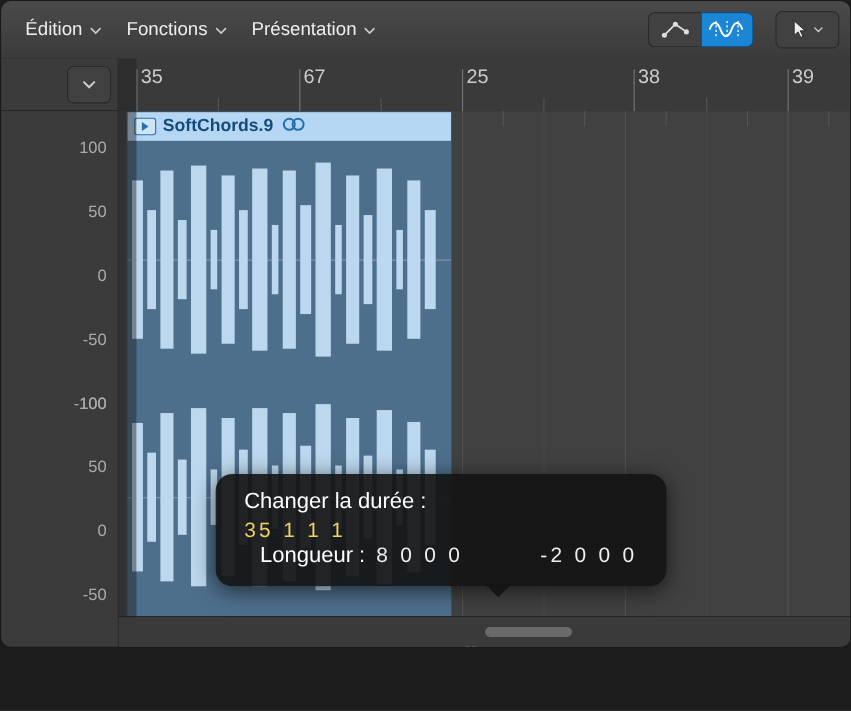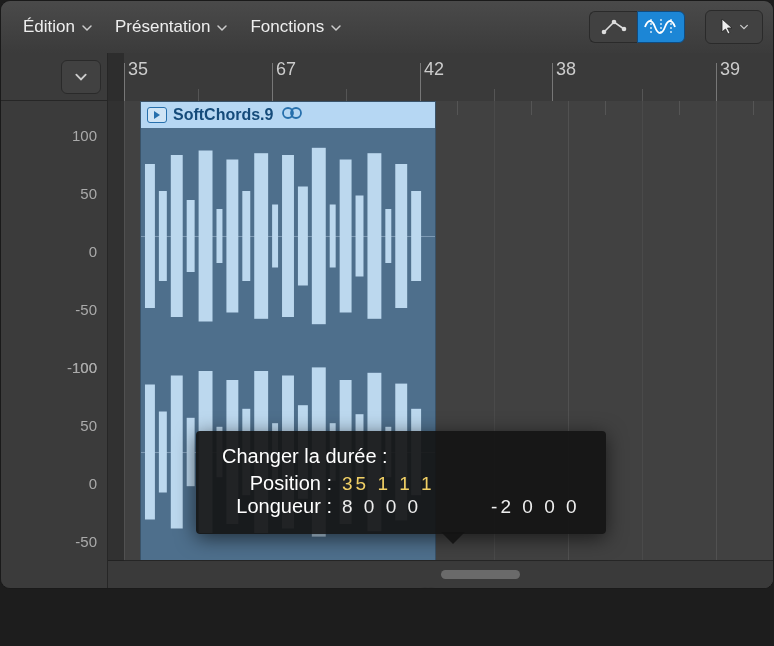--- a/index.html
+++ b/index.html
@@ -156,21 +156,21 @@
     height:50%;
   }
   .wave-channel.top{top:0;}
   .wave-channel.bot{top:50%;}
   .wave-mid{position:absolute;left:0;right:0;top:50%;height:1px;background:rgba(200,220,240,.4);}
   .wave-svg{position:absolute;left:0;right:0;top:0;bottom:0;width:100%;height:100%;}
   
   .tooltip{
     position:absolute;
     background:var(--tooltip-bg);
-    border-radius:4px;
+    border-radius:15px;
     padding:14px 26px 16px 26px;
     color:#eee;font-size:19px;
     box-shadow:0 4px 20px rgba(0,0,0,.6);
     z-index:20;
     white-space:nowrap;
   }
   .tooltip .title{color:#fff;margin-bottom:4px;font-size:20px;}
   .tooltip .row{display:flex;gap:10px;align-items:baseline;}
   .tooltip .label{color:#fff;min-width:110px;text-align:right;font-size:20px;}
   .tooltip .val{letter-spacing:3px;}
@@ -201,29 +201,29 @@
 <div class="toolbar">
   <div class="menu-item">
     <span>Édition</span>
     <span class="chev">
       <svg width="12" height="12" viewBox="0 0 12 12">
             <path d="M2 4l4 4 4-4" stroke="#ccc" stroke-width="1.5" fill="none" stroke-linecap="round"></path>
           </svg>
     </span>
   </div>
   <div class="menu-item">
-    <span>Présentation</span>
+    <span>Fonctions</span>
     <span class="chev">
       <svg width="12" height="12" viewBox="0 0 12 12">
             <path d="M2 4l4 4 4-4" stroke="#ccc" stroke-width="1.5" fill="none" stroke-linecap="round"></path>
           </svg>
     </span>
   </div>
   <div class="menu-item">
-    <span>Fonctions</span>
+    <span>Présentation</span>
     <span class="chev">
       <svg width="12" height="12" viewBox="0 0 12 12">
             <path d="M2 4l4 4 4-4" stroke="#ccc" stroke-width="1.5" fill="none" stroke-linecap="round"></path>
           </svg>
     </span>
   </div>
   <div class="spacer"></div>
   <div class="btn-group">
     <div class="ico-btn first">
       <svg width="30" height="20" viewBox="0 0 30 20">
@@ -279,22 +279,22 @@
       </div>
     </div>
   </div>
 
   <div class="main">
     <div class="dim-overlay"></div>
 
     <div class="ruler">
       <div class="bar" style="left:16px"><span>35</span></div>
       <div class="bar" style="left:164px"><span>67</span></div>
-      <div class="bar" style="left:312px"><span>42</span></div>
-      <div class="bar" style="left:444px"><span>38</span></div>
+      <div class="bar" style="left:312px"><span>25</span></div>
+      <div class="bar" style="left:468px"><span>38</span></div>
       <div class="bar" style="left:608px"><span>39</span></div>
       <div class="half-tick" style="left:90px"></div>
       <div class="half-tick" style="left:238px"></div>
       <div class="half-tick" style="left:386px"></div>
       <div class="half-tick" style="left:534px"></div>
     </div>
 
     <div class="timeline">
 
       <div class="grid-line" style="left:16px"></div>
@@ -306,21 +306,21 @@
       <div class="grid-line" style="left:460px"></div>
       <div class="grid-line minor" style="left:534px"></div>
       <div class="grid-line" style="left:608px"></div>
 
       <div class="half-tick-mark" style="left:349px"></div>
       <div class="half-tick-mark" style="left:423px"></div>
       <div class="half-tick-mark" style="left:497px"></div>
       <div class="half-tick-mark" style="left:571px"></div>
       <div class="half-tick-mark" style="left:645px"></div>
 
-      <div class="region" style="left:32px;width:296px;">
+      <div class="region" style="left:7px;width:296px;">
         <div class="region-header">
           <span class="play-badge">
             <svg width="8" height="8" viewBox="0 0 8 8">
                   <path d="M1 0 L7 4 L1 8 Z" fill="#2770ad"></path>
                 </svg>
           </span>
           <span>SoftChords.9</span>
           <span class="loop-icon">
             <svg width="22" height="14" viewBox="0 0 22 14">
              <circle cx="7" cy="7" r="5" fill="none" stroke="#2770ad" stroke-width="1.8"></circle>
@@ -383,21 +383,20 @@
                 <rect x="272" y="72" width="10" height="96"></rect>
               </g>
             </svg>
           </div>
         </div>
       </div>
 
       <div class="tooltip" style="left:88px;top:330px;">
         <div class="title">Changer la durée :</div>
         <div class="row">
-          <span class="label">Position :</span>
           <span class="val yellow">35 1 1 1</span>
         </div>
         <div class="row">
           <span class="label">Longueur :</span>
           <span class="val">8 0 0 0</span>
           <span class="delta">-2 0 0 0</span>
         </div>
         <div class="carat"></div>
       </div>
 

